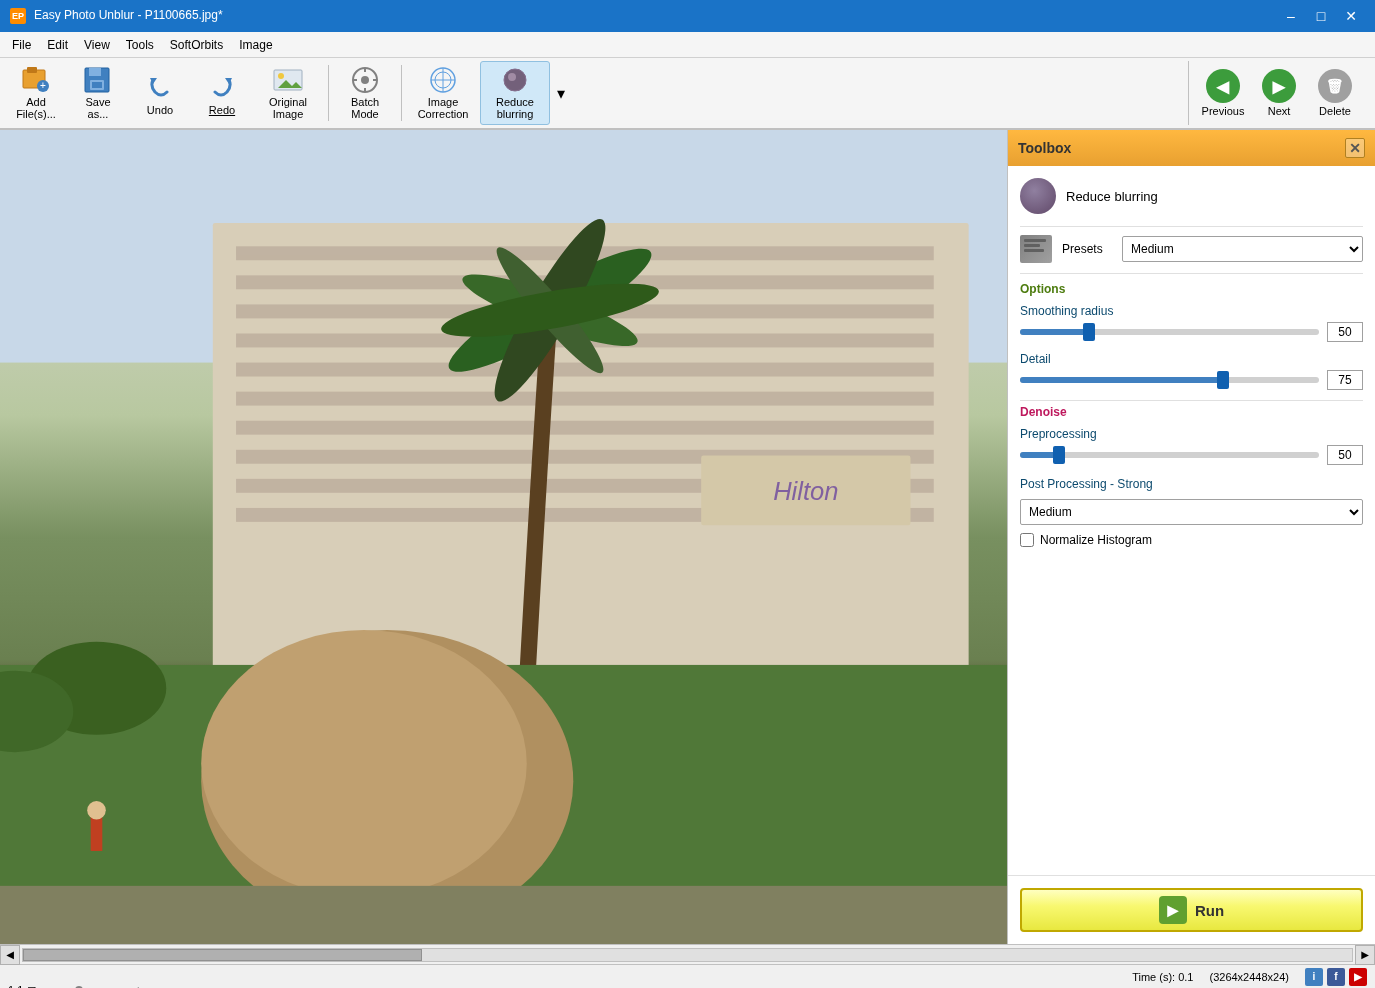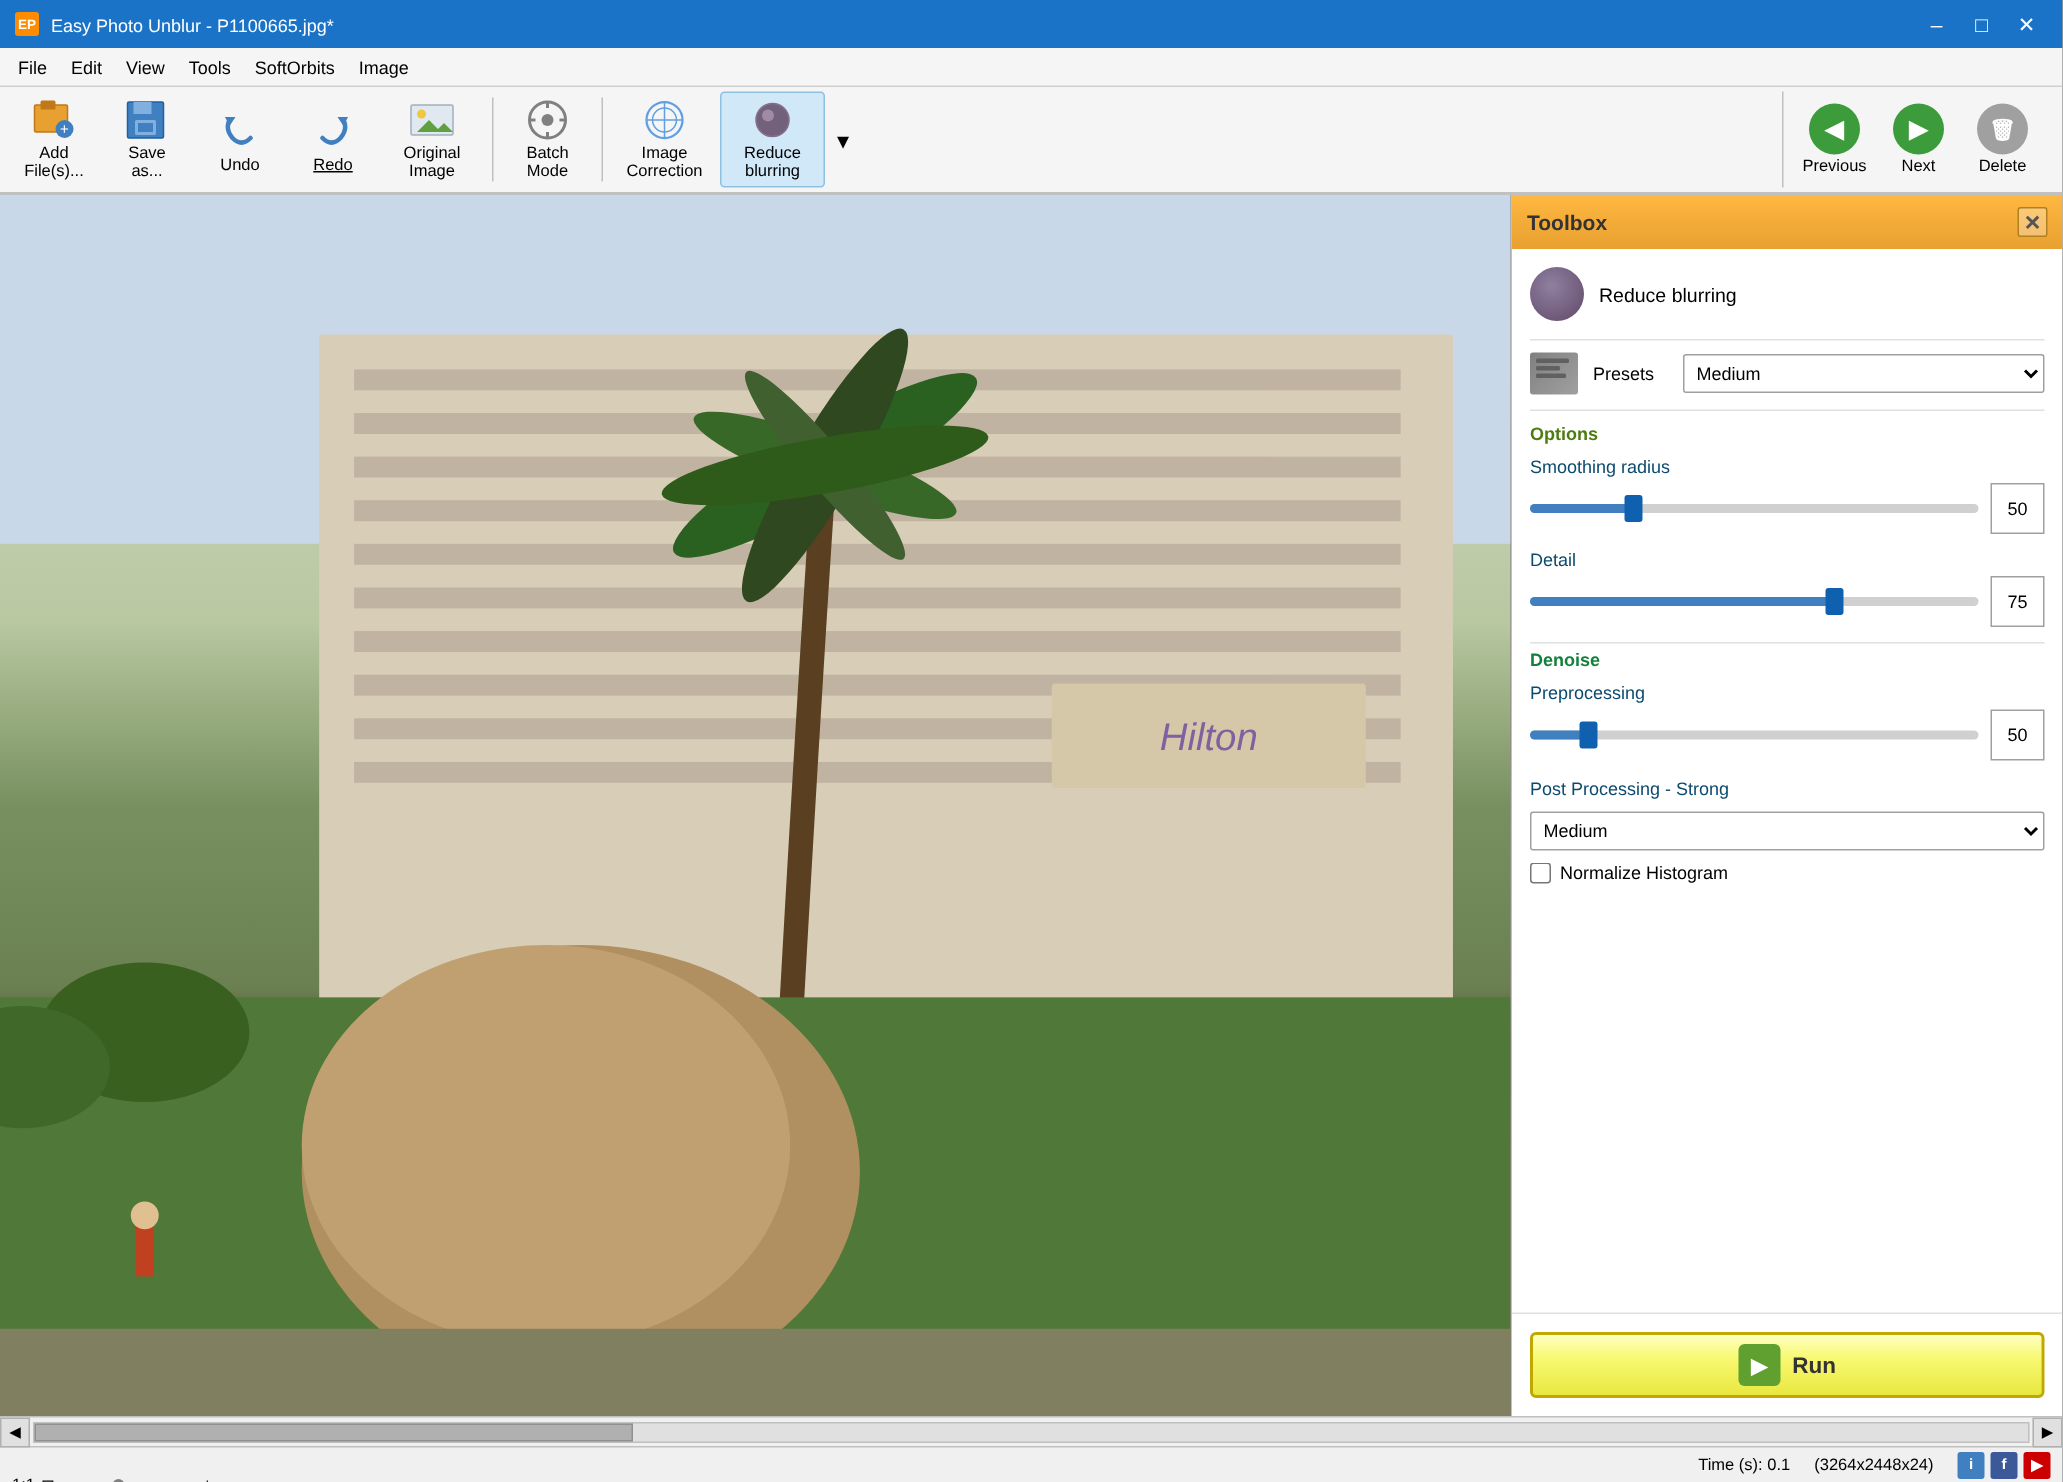--- a/index.html
+++ b/index.html
@@ -8,21 +8,21 @@
     
     #title-bar {
       background: #1a73c7;
       color: white;
       height: 32px;
       display: flex;
       align-items: center;
       padding: 0 10px;
       justify-content: space-between;
     }
-    #title-bar-left { display: flex; align-items: flex-end; gap: 8px; font-size: 12px; }
+    #title-bar-left { display: flex; align-items: flex-start; gap: 8px; font-size: 12px; }
     #title-bar-controls { display: flex; gap: 2px; }
     .title-btn {
       width: 28px; height: 28px; background: transparent; border: none; color: white;
       font-size: 14px; cursor: pointer; display: flex; align-items: center; justify-content: center;
     }
     #app-icon { width: 16px; height: 16px; background: #ff8c00; border-radius: 2px; display: flex; align-items: center; justify-content: center; font-size: 9px; color: white; font-weight: bold; }
 
     
     #menu-bar {
       background: #f5f5f5;
@@ -247,35 +247,35 @@
       position: absolute;
       top: 50%;
       transform: translate(-50%, -50%);
       width: 12px; height: 18px;
       background: #1060b0;
       border-radius: 2px;
       cursor: pointer;
     }
     .slider-value {
       width: 36px;
-      height: 34px;
+      height: 20px;
       border: 1px solid #a0a0a0;
       background: white;
       text-align: center;
       font-size: 12px;
       display: flex;
       align-items: center;
       justify-content: center;
     }
 
     
     .denoise-title {
       font-size: 12px;
       font-weight: 600;
-      color: #15803d;
+      color: #be185d;
       margin: 8px 0 8px;
       padding-top: 4px;
       border-top: 1px solid #e0e0e0;
     }
 
     
     .pp-row {
       margin-bottom: 8px;
       margin-top: 12px;
     }

